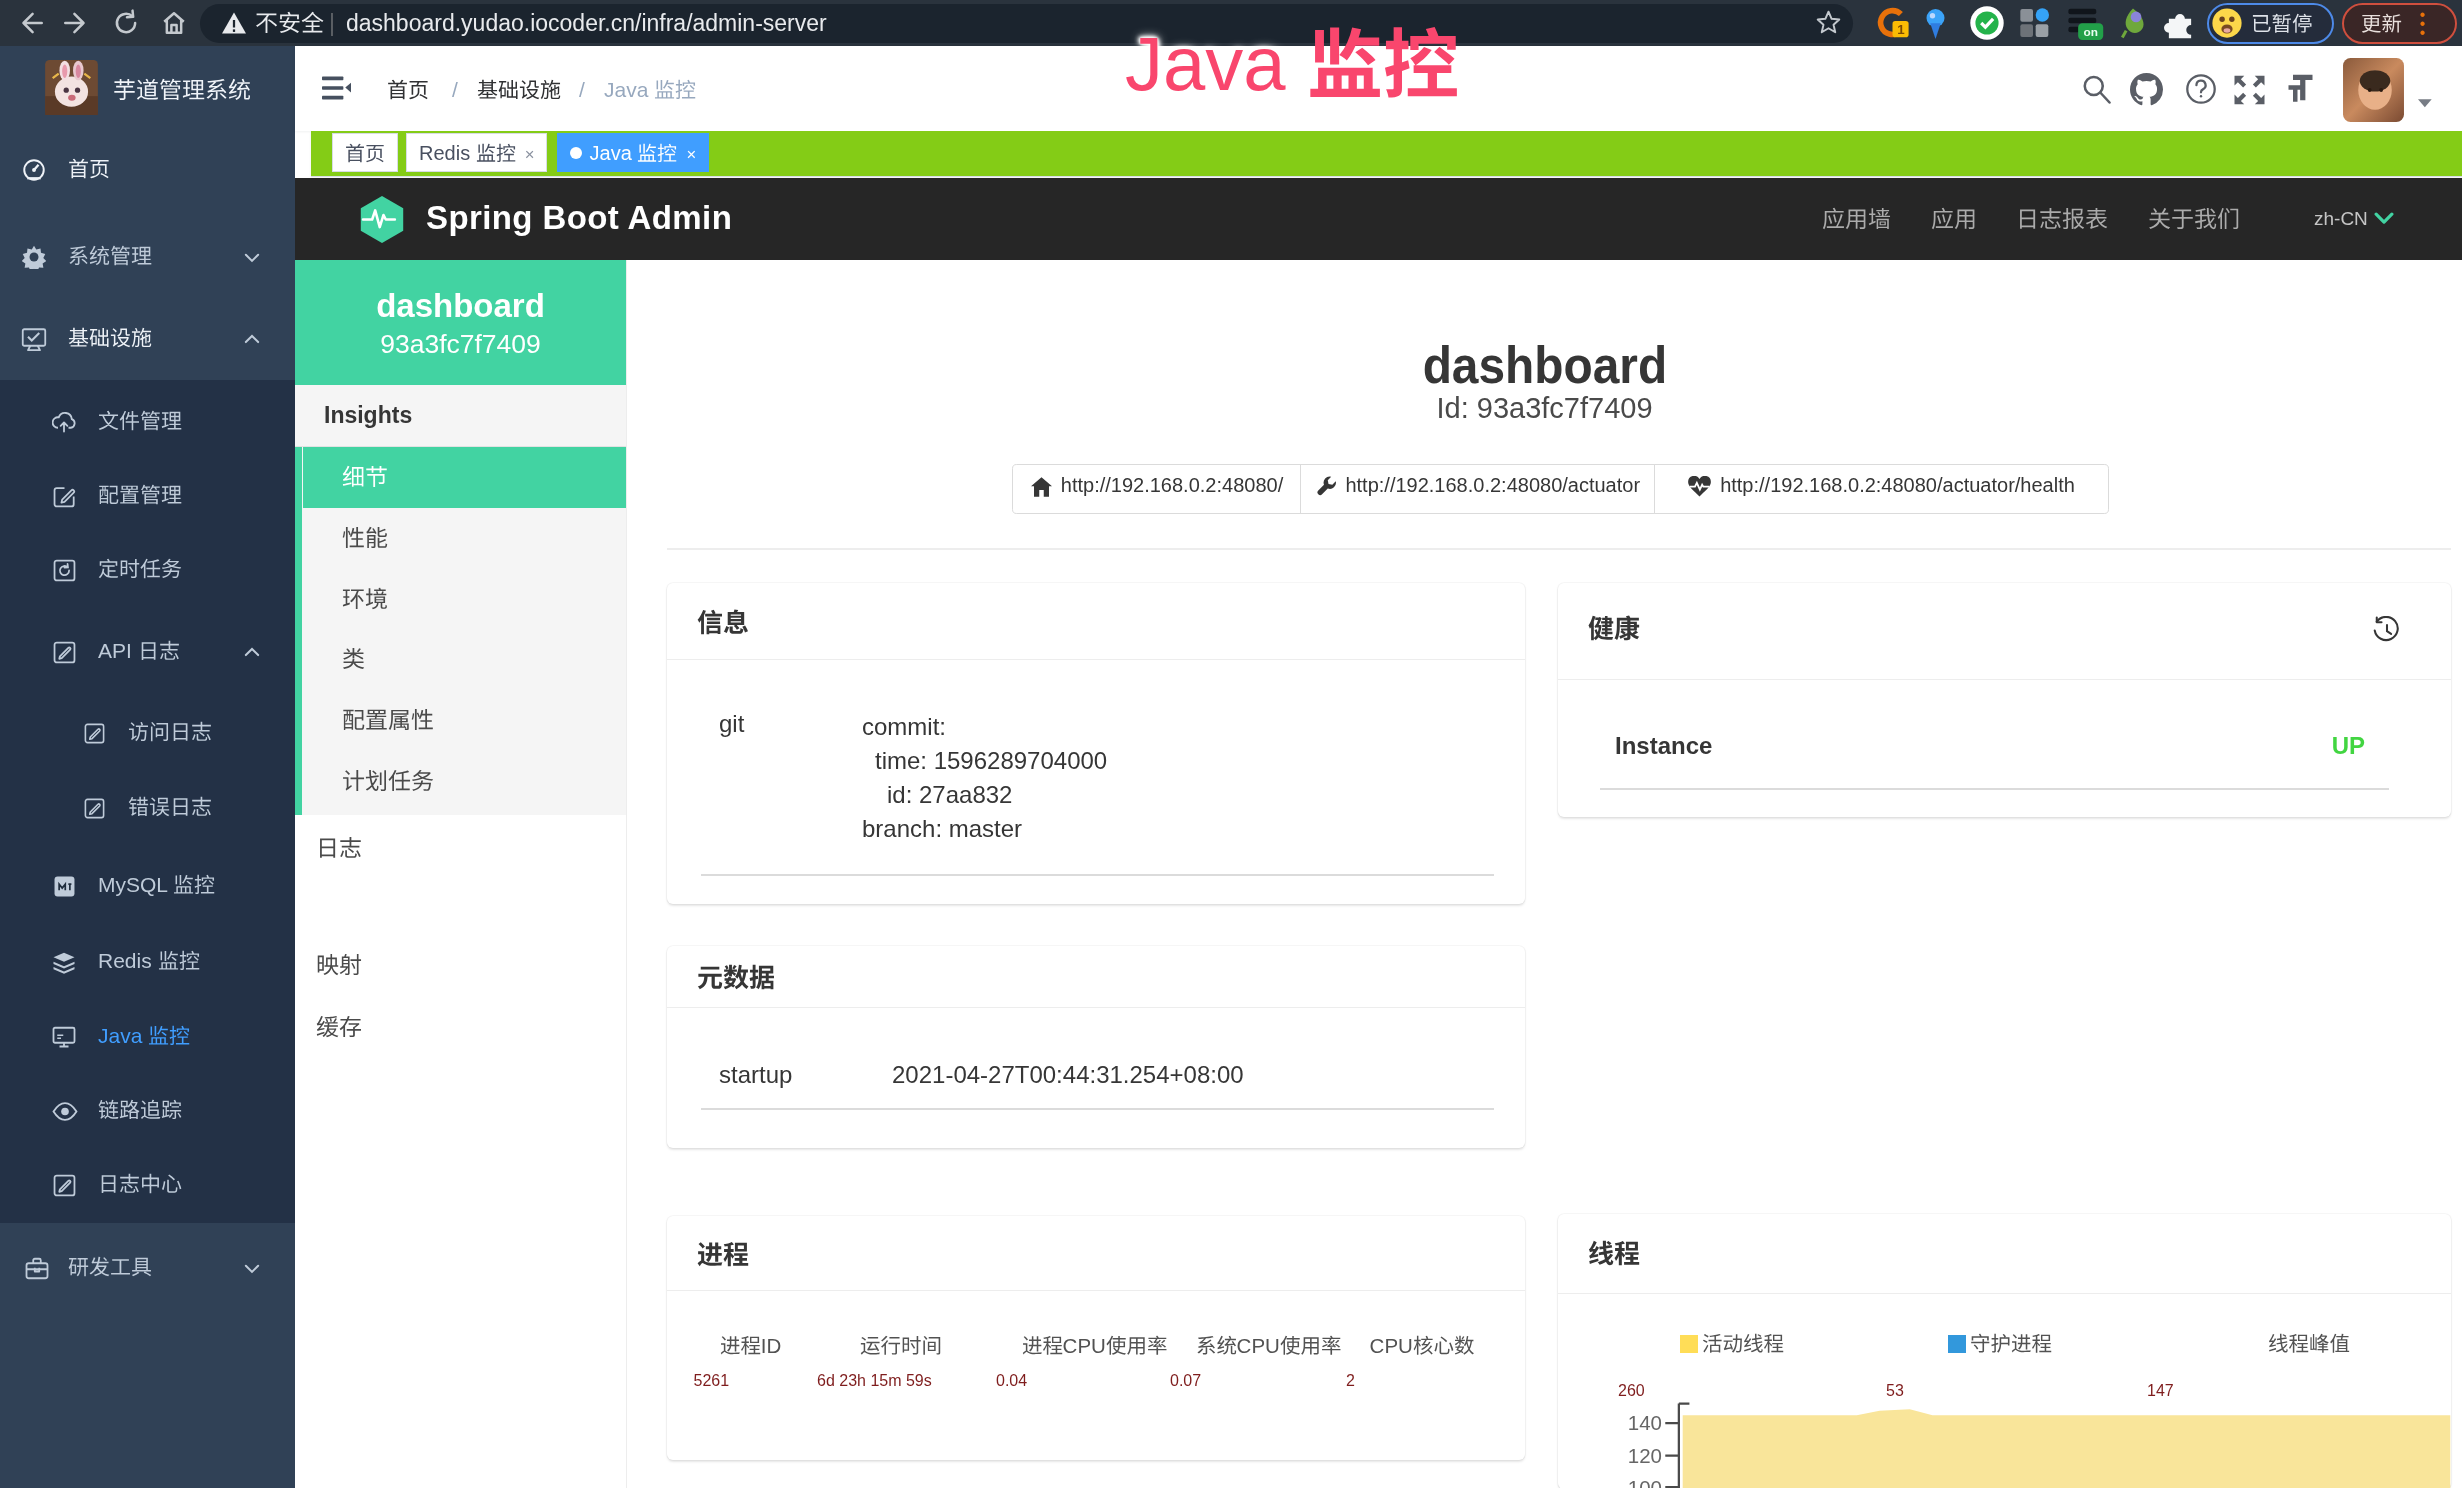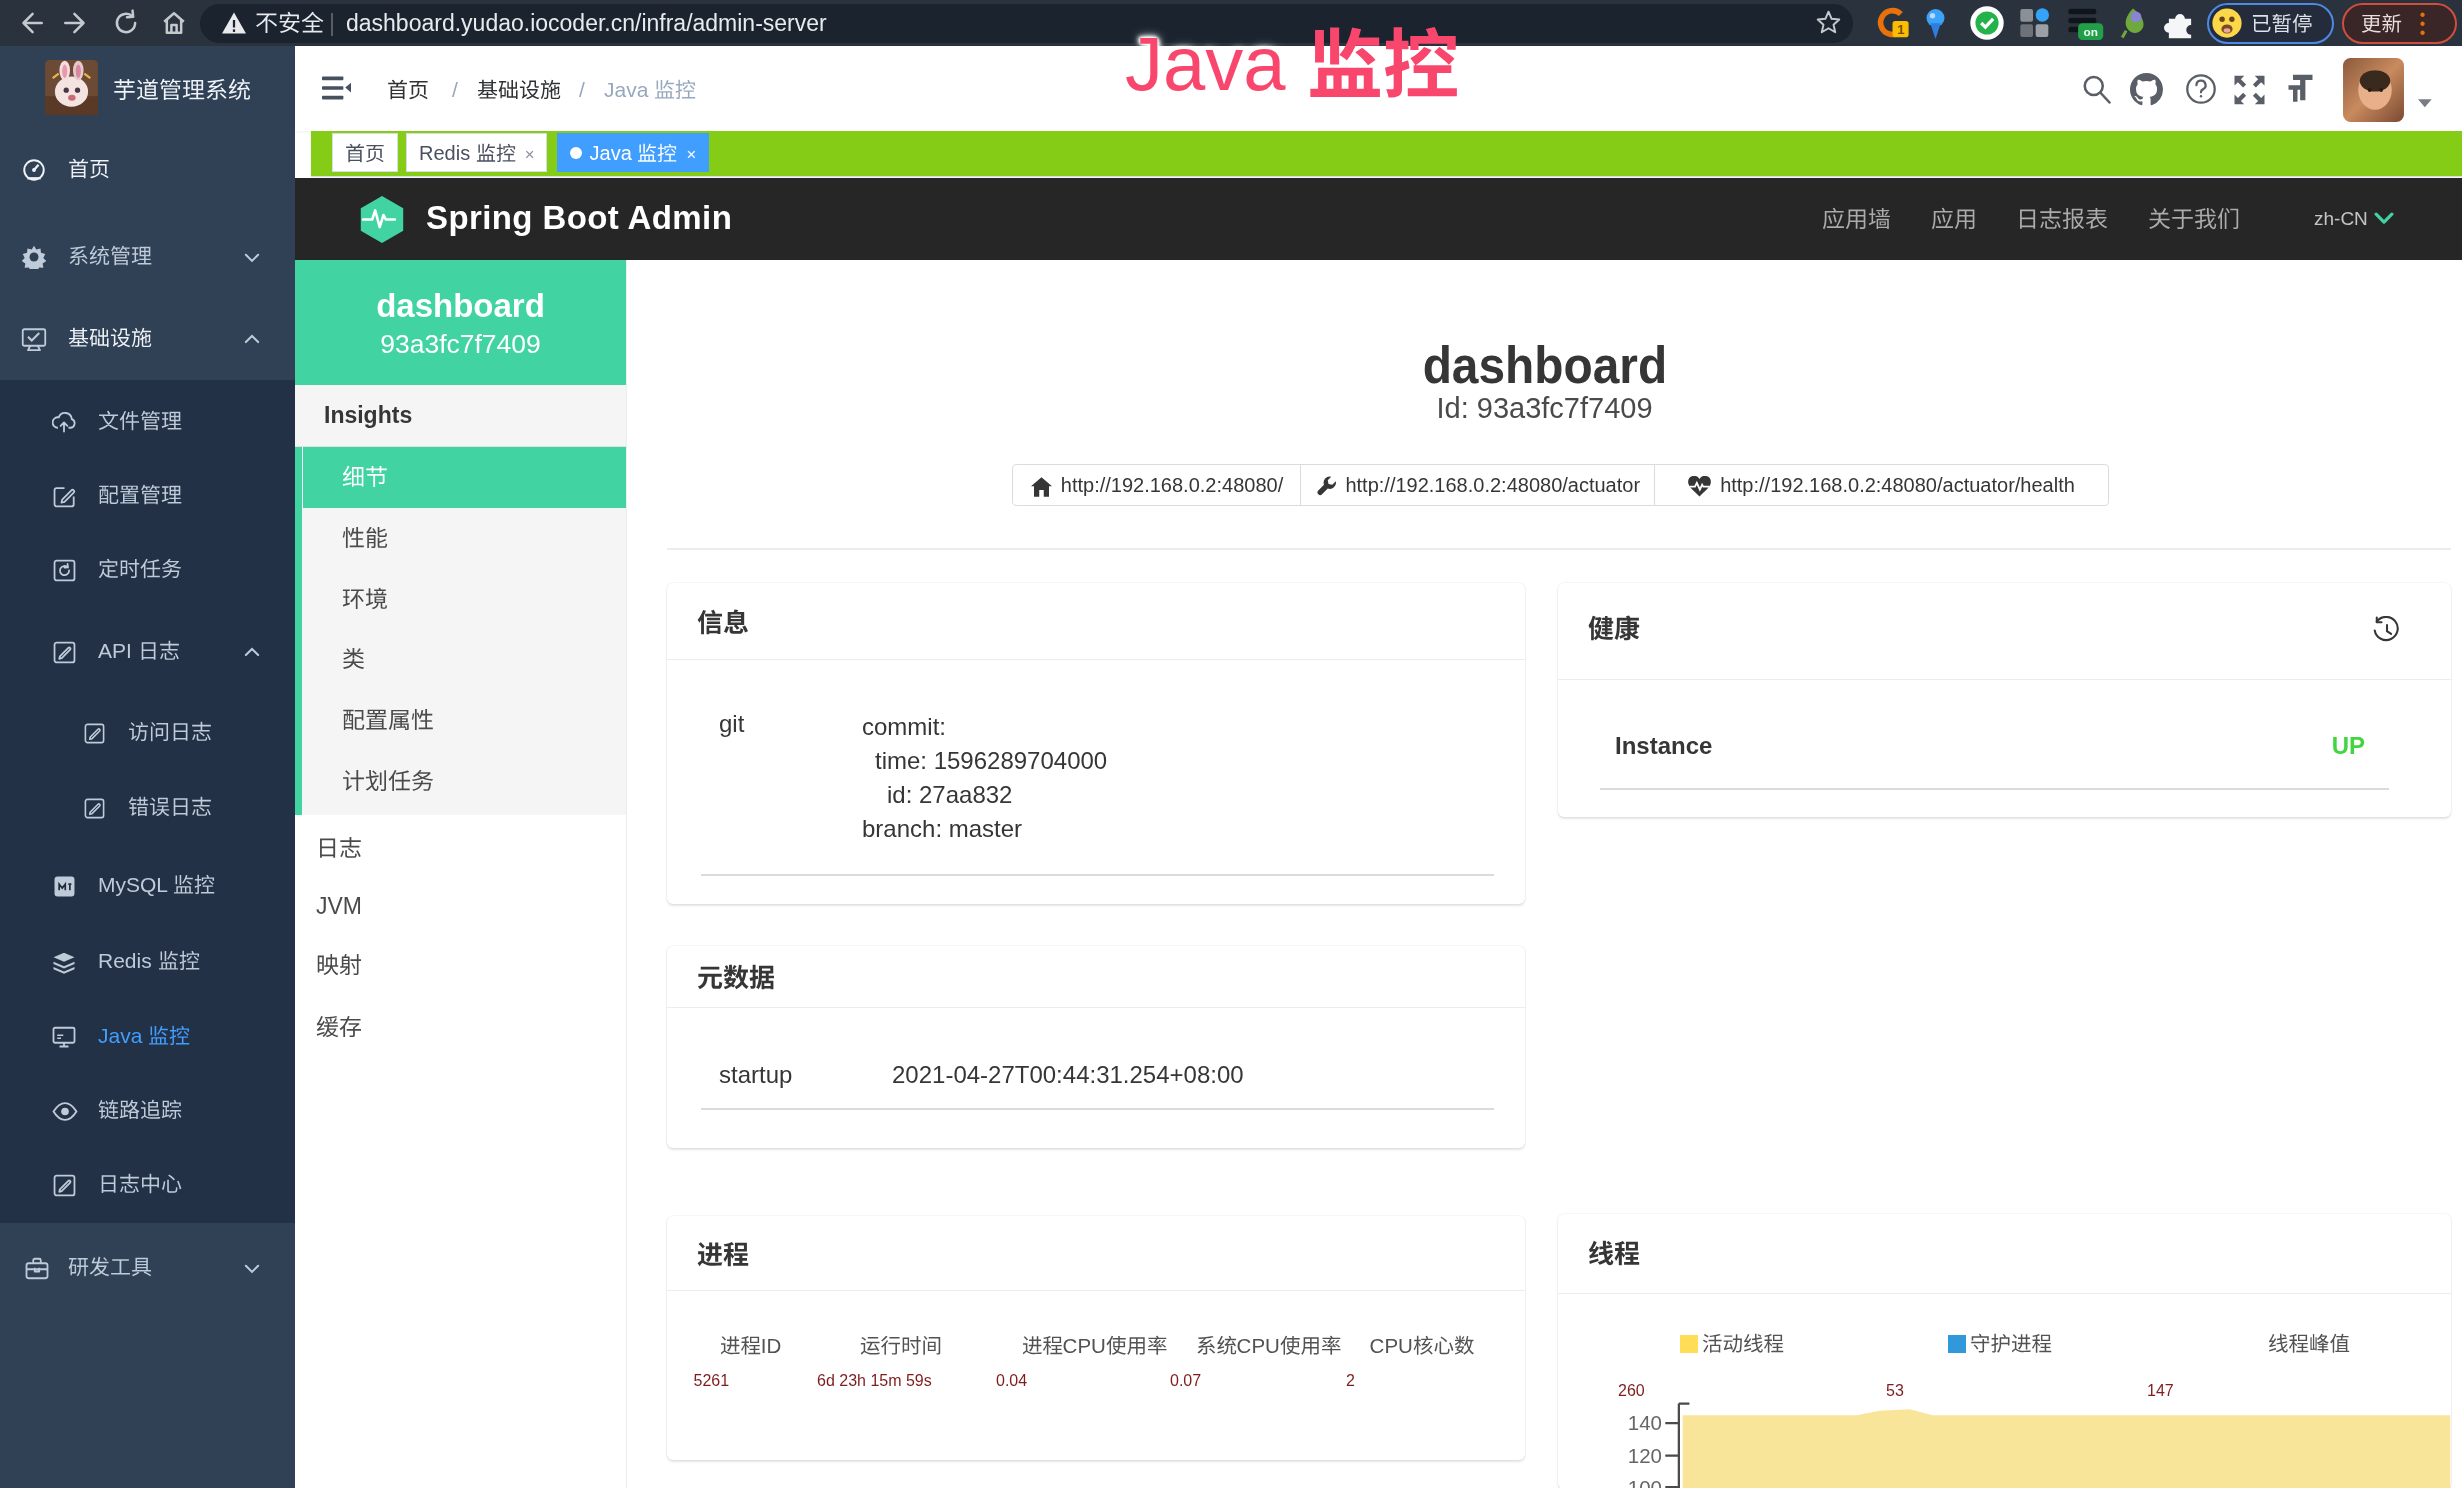--- a/index.html
+++ b/index.html
@@ -30,21 +30,21 @@
 #sbabar{left:295px;top:178px;width:2167px;height:82px;background:#262626;color:#fff}
 #sbaside{left:295px;top:260px;width:332px;height:1229px;background:#fff;border-right:1.5px solid #ededed}
 #sbagreen{left:0;top:0;width:331px;height:125px;background:#42d3a2;color:#fff;text-align:center}
 .sbanav{position:absolute;top:0;height:82px;line-height:82px;font-size:23px;color:#ababab}
 .sitem{position:absolute;left:0;width:331px;height:61px;line-height:61px;font-size:23px;color:#4a4a4a}
 
 #content{left:627px;top:260px;width:1835px;height:1229px;background:#fff}
 .card{position:absolute;background:#fff;border-radius:6px;box-shadow:0 1.5px 2.3px rgba(10,10,10,.1),0 0 0 0.8px rgba(10,10,10,.04)}
 .chead{position:absolute;left:0;top:0;width:100%;border-bottom:1.5px solid #ededed}
 .ctitle{position:absolute;left:30px;font-size:26px;font-weight:bold;color:#363636}
-.btn{position:absolute;top:0;height:42px;line-height:41px;border:1.5px solid #dbdbdb;background:#fff;color:#363636;font-size:20px;text-align:center;white-space:nowrap}
+.btn{position:absolute;top:0;height:50px;line-height:41px;border:1.5px solid #dbdbdb;background:#fff;color:#363636;font-size:20px;text-align:center;white-space:nowrap}
 .thead{font-size:20.5px;color:#525252;position:absolute;text-align:center;white-space:nowrap}
 .tval{font-size:16px;color:#7f1d1d;position:absolute;text-align:left;white-space:nowrap}
 #pink{left:1125px;top:25px;width:683px;font-size:76px;line-height:76px;color:#f9466d;white-space:nowrap;text-shadow:0 0 1.5px #fff,0 0 3px #fff,0 0 6px #fff,0 0 10.6px #fff,1.5px 1.5px 4.6px #fff,-1.5px -1.5px 4.6px #fff}
 </style></head><body>
 <svg width="0" height="0" style="position:absolute">
     <defs>
       <path id="b4fe1" d="M383 337H887V431H383ZM383 483H887V576H383ZM443 841H828V937H443ZM313 187H961V284H313ZM368 633H900V965H794V728H470V968H368ZM539 67 641 28Q661 59 682 96Q703 133 714 161L609 207Q599 179 579 139Q559 99 539 67ZM235 34 342 67Q313 151 272 236Q231 320 184 395Q136 470 85 528Q80 514 69 492Q58 469 46 447Q34 424 24 410Q66 364 105 304Q145 243 178 174Q212 105 235 34ZM158 312 267 203 268 204V973H158Z"></path>
       <path id="b5065" d="M180 32 288 62Q265 147 232 233Q199 319 159 396Q119 473 74 532Q70 517 61 493Q51 468 40 443Q29 418 20 402Q71 333 113 234Q154 136 180 32ZM120 322 223 219 224 220V968H120ZM653 38H751V829H653ZM504 236H971V323H504ZM517 644H940V737H517ZM538 507H914V597H538ZM280 94H440V195H280ZM335 550Q360 646 401 706Q441 765 493 797Q545 828 608 839Q670 850 740 850Q756 850 786 850Q816 850 852 850Q888 850 920 850Q952 850 972 849Q961 867 950 898Q939 929 935 951H895H734Q648 951 573 937Q499 922 438 882Q377 843 330 769Q283 695 252 577ZM545 105H910V459H545V376H820V188H545ZM340 387H441V478H310ZM421 387H440L459 385L521 398Q503 619 447 759Q391 899 297 969Q289 958 274 944Q260 929 245 916Q230 903 218 897Q309 835 358 715Q407 596 421 406ZM291 510Q287 500 279 484Q270 468 261 452Q252 437 244 427Q259 422 278 403Q297 383 311 360Q321 344 340 304Q360 264 382 210Q403 157 418 101V97L457 81L525 126Q491 218 449 304Q406 391 367 454V456Q367 456 355 462Q344 467 329 475Q314 484 302 493Q291 502 291 510Z"></path>
       <path id="b5143" d="M561 449H685V796Q685 825 691 832Q698 840 723 840Q728 840 740 840Q752 840 767 840Q781 840 794 840Q806 840 814 840Q831 840 839 827Q848 815 852 778Q856 742 858 670Q871 680 891 690Q911 700 932 708Q953 716 969 720Q963 810 949 860Q934 911 905 932Q876 952 825 952Q816 952 800 952Q783 952 764 952Q745 952 728 952Q712 952 703 952Q647 952 616 938Q585 923 573 889Q561 855 561 797ZM53 373H950V489H53ZM144 101H858V216H144ZM282 465H411Q405 547 391 621Q377 695 346 760Q315 824 257 876Q199 929 105 967Q95 944 73 915Q51 887 31 869Q113 839 161 797Q209 754 234 703Q259 651 268 591Q277 530 282 465Z"></path>
       <path id="b5eb7" d="M242 387H823V471H242ZM283 264H879V600H272V519H766V345H283ZM510 198H632V855Q632 899 620 921Q608 944 578 956Q547 967 503 969Q459 972 395 972Q392 950 381 922Q371 894 359 874Q384 875 410 875Q437 876 457 876Q478 875 486 875Q500 875 505 870Q510 865 510 854ZM245 656 308 590Q331 602 358 619Q385 635 411 651Q436 667 453 680L387 753Q372 739 347 722Q323 705 296 688Q269 670 245 656ZM837 598 925 669Q878 699 828 728Q777 757 735 776L667 716Q694 701 725 681Q757 660 786 638Q816 616 837 598ZM626 601Q657 658 706 705Q756 751 823 783Q891 816 971 833Q953 849 933 878Q913 906 901 928Q817 904 749 861Q681 818 629 758Q577 698 543 623ZM201 812Q242 798 295 778Q349 758 409 735Q469 712 529 688L549 770Q471 807 391 844Q312 880 245 909ZM166 108H957V213H166ZM110 108H224V399Q224 461 220 534Q216 608 205 686Q194 763 173 835Q152 907 118 966Q108 956 90 943Q72 929 53 918Q34 906 21 901Q52 847 70 783Q88 719 96 652Q105 584 107 519Q110 455 110 399ZM460 49 580 20Q598 48 616 83Q634 118 644 143L520 179Q512 153 495 116Q477 79 460 49ZM821 377H967V479H821Z"></path>
@@ -547,21 +547,20 @@
 <div class="sitem" style="top:491px;left:7.6px;height:64px"><span style="margin-left:39px"><svg class="k" style="width:4em" viewBox="0 0 4000 1000">
           <use href="#r8ba1"></use>
           <use href="#r5212" x="1000"></use>
           <use href="#r4efb" x="2000"></use>
           <use href="#r52a1" x="3000"></use>
         </svg></span></div>
 <div class="sitem" style="top:558px"><span style="margin-left:21px"><svg class="k" style="width:2em" viewBox="0 0 2000 1000">
           <use href="#r65e5"></use>
           <use href="#r5fd7" x="1000"></use>
         </svg></span></div>
-<div class="sitem" style="top:616px"><span style="margin-left:21px">JVM</span></div>
 <div class="sitem" style="top:675px"><span style="margin-left:21px"><svg class="k" style="width:2em" viewBox="0 0 2000 1000">
           <use href="#r6620"></use>
           <use href="#r5c04" x="1000"></use>
         </svg></span></div>
 <div class="sitem" style="top:737px"><span style="margin-left:21px"><svg class="k" style="width:2em" viewBox="0 0 2000 1000">
           <use href="#r7f13"></use>
           <use href="#r5b58" x="1000"></use>
         </svg></span></div>
 </div>
 

